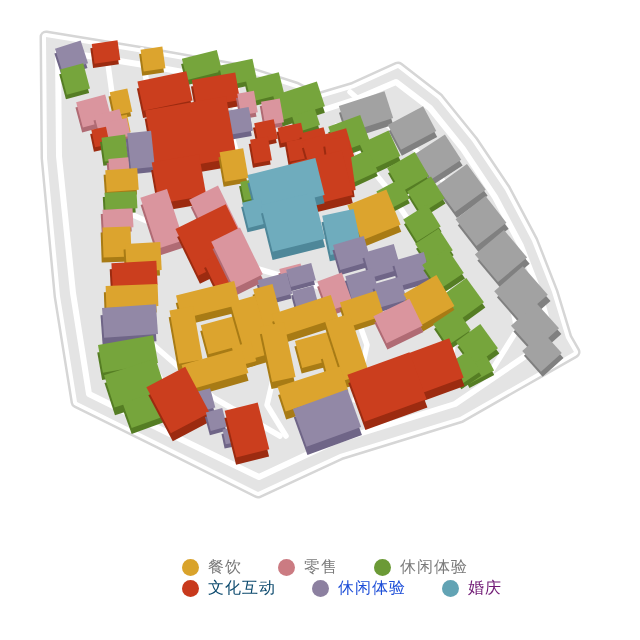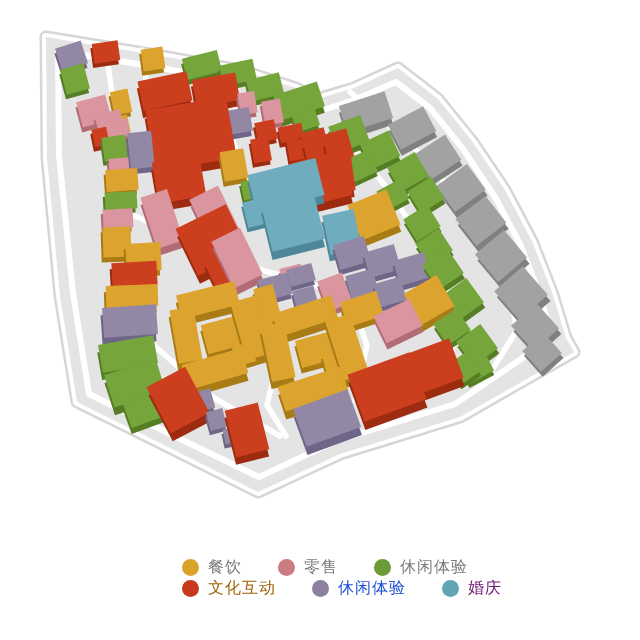--- a/index.html
+++ b/index.html
@@ -501,21 +501,21 @@
       <span class="legend-label" style="color: rgb(122, 122, 122); text-align: right;">零售</span>
     </div>
     <div class="legend-item">
       <span class="legend-dot" style="background: rgb(107, 154, 54);"></span>
       <span class="legend-label" style="color: rgb(122, 122, 122);">休闲体验</span>
     </div>
   </div>
   <div class="legend-row">
     <div class="legend-item">
       <span class="legend-dot" style="background: rgb(200, 57, 28);"></span>
-      <span class="legend-label" style="color: #a16207;">文化互动</span>
+      <span class="legend-label" style="color: #0c4a6e;">文化互动</span>
     </div>
     <div class="legend-item">
       <span class="legend-dot" style="background: rgb(140, 128, 160);"></span>
       <span class="legend-label" style="color: #1d4ed8;">休闲体验</span>
     </div>
     <div class="legend-item">
       <span class="legend-dot" style="background: rgb(98, 163, 180);"></span>
       <span class="legend-label" style="color: #701a75;">婚庆</span>
     </div>
   </div>

